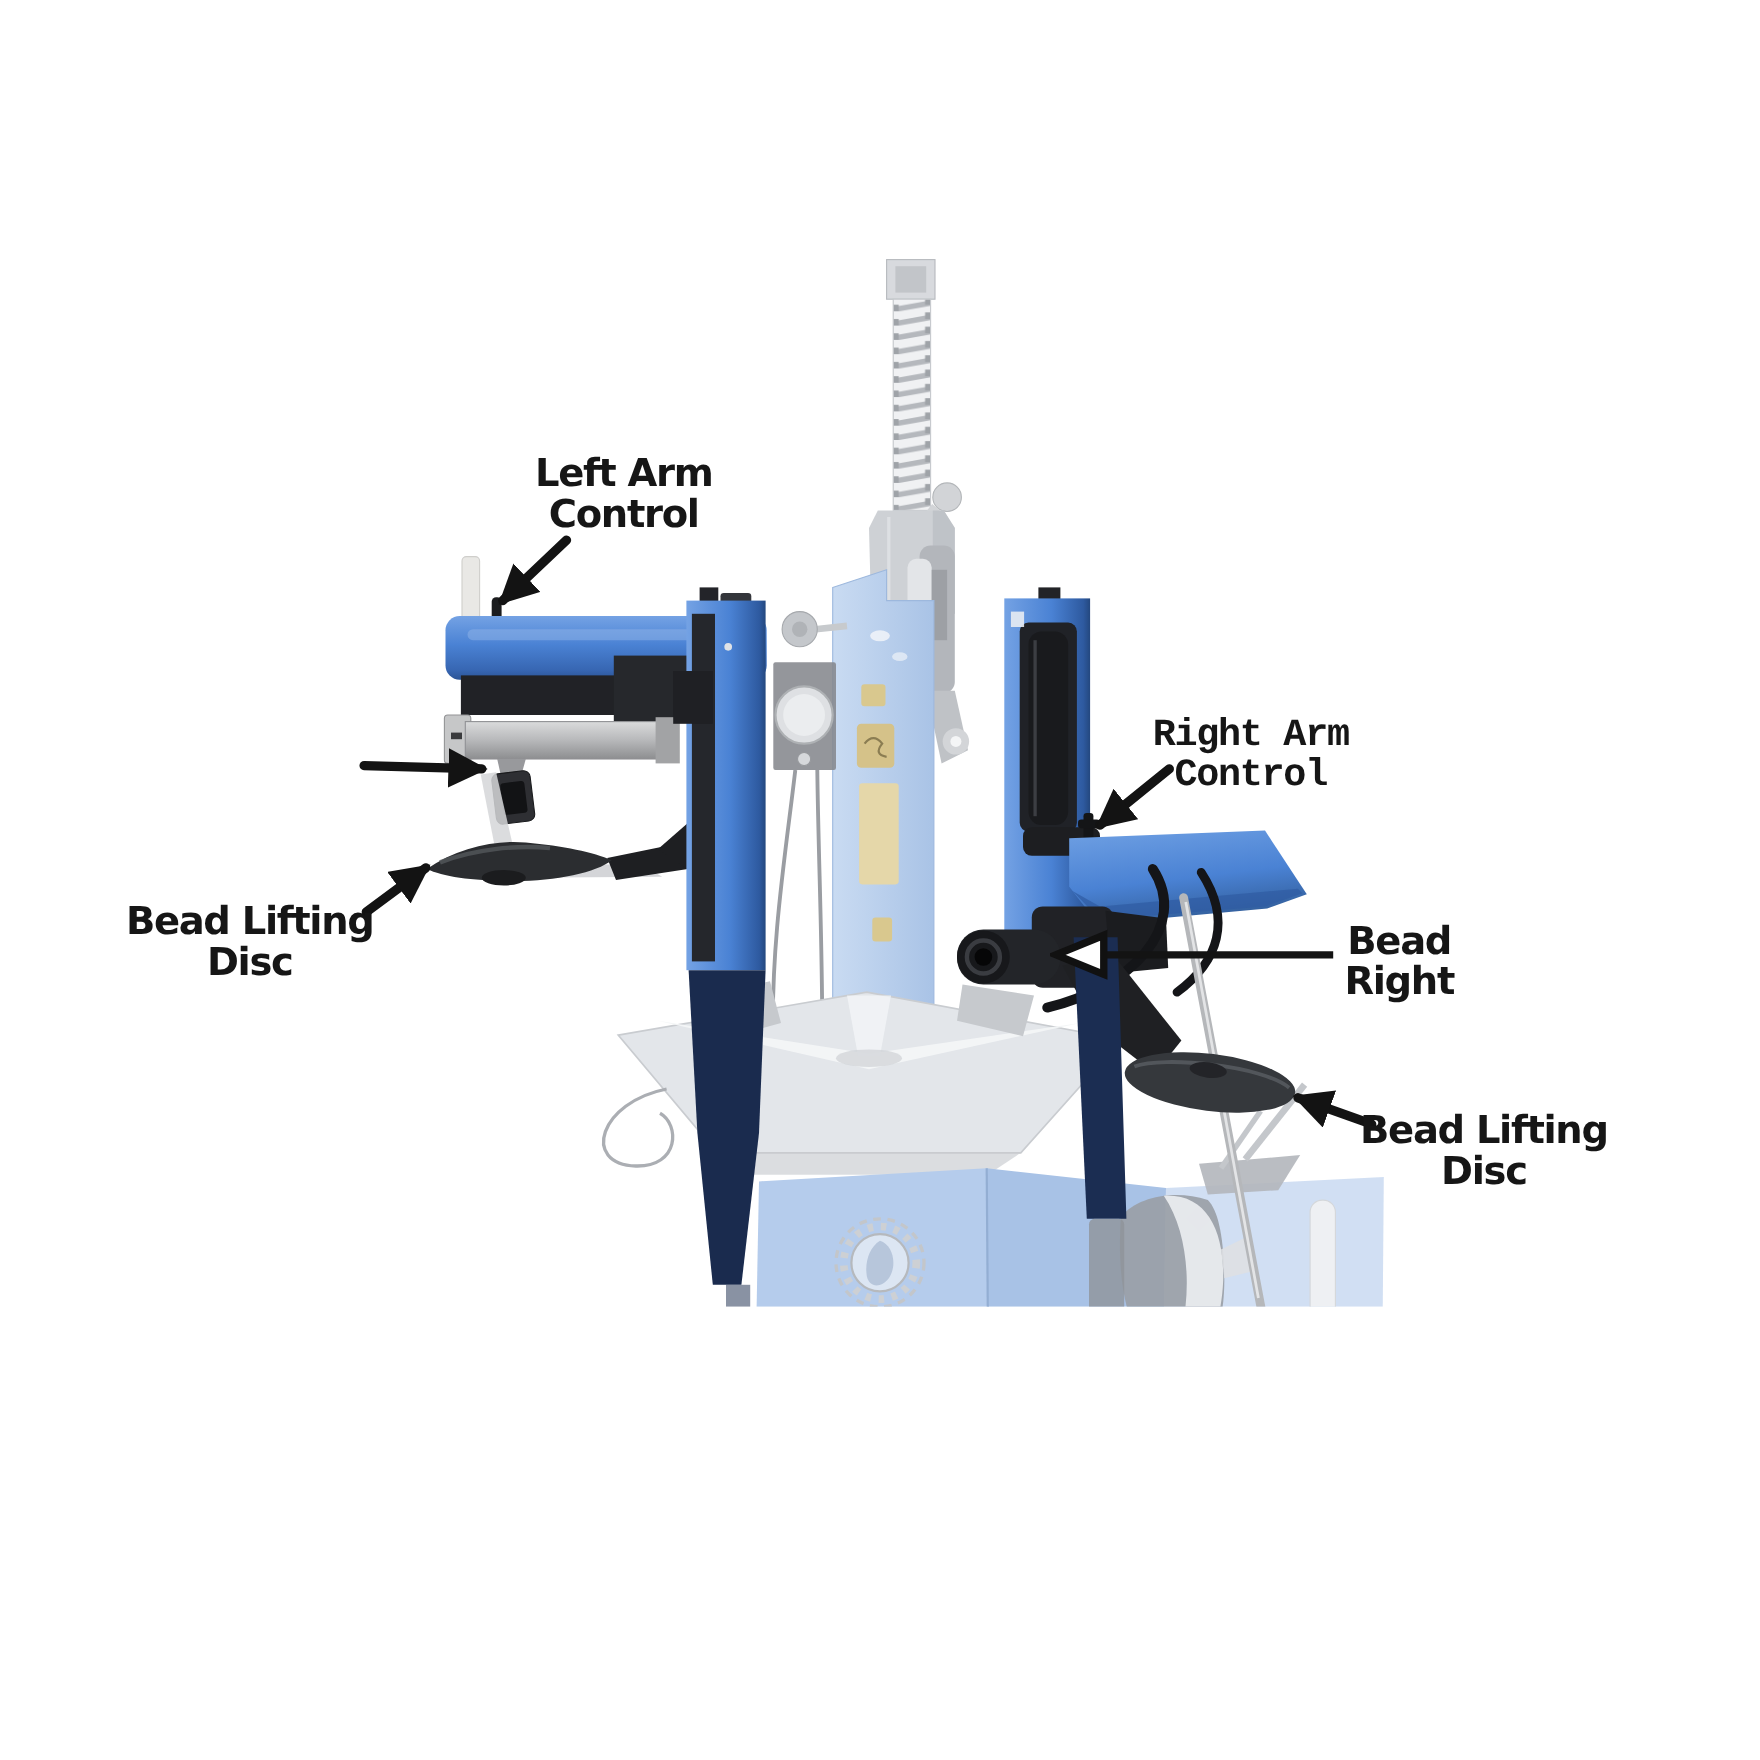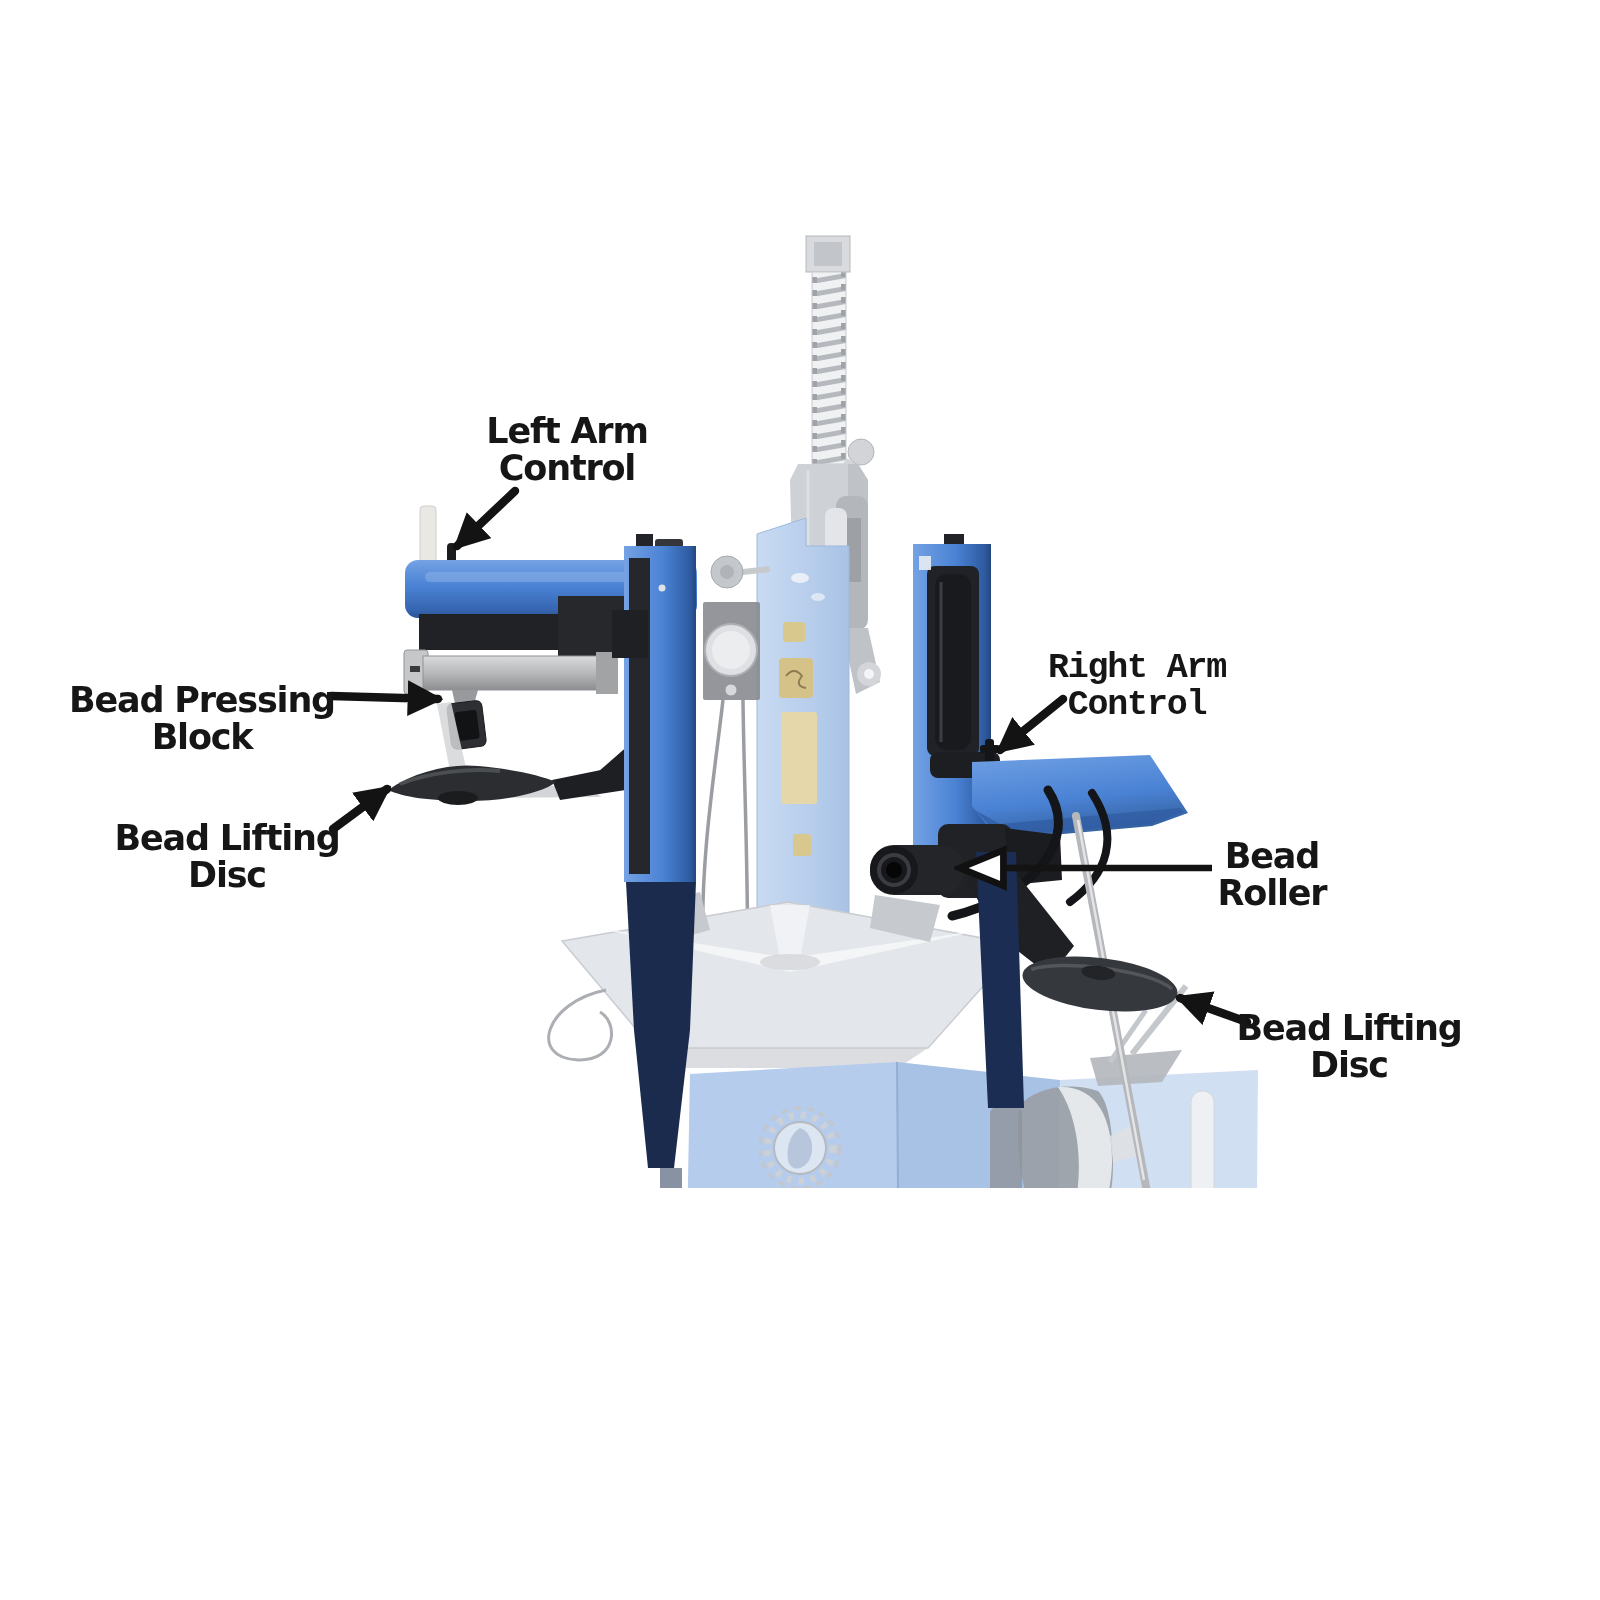--- a/index.html
+++ b/index.html
@@ -245,24 +245,22 @@
     <line x1="331" y1="696" x2="438" y2="699" stroke-width="8.5" stroke-linecap="round" marker-end="url(#mArrow)"></line>
     <line x1="333" y1="829" x2="387" y2="789" stroke-width="8.5" stroke-linecap="round" marker-end="url(#mArrow)"></line>
     <line x1="1063" y1="699" x2="1000" y2="750" stroke-width="8.5" stroke-linecap="round" marker-end="url(#mArrow)"></line>
     <line x1="1212" y1="868" x2="962" y2="868" stroke-width="6.5" marker-end="url(#mArrowOpen)"></line>
     <line x1="1247" y1="1022" x2="1180" y2="998" stroke-width="8.5" stroke-linecap="round" marker-end="url(#mArrow)"></line>
   </g>
 </svg>
 
   <div class="callout" style="left:567px;top:413px;">Left Arm
 Control</div>
-  <div class="callout" style="left:202px;top:682px;">Bead Pressing
-Block</div>
   <div class="callout" style="left:227px;top:820px;">Bead Lifting
 Disc</div>
   <div class="callout" style="left:1137px;top:650px;font-family:Liberation Mono, monospace;">Right Arm
 Control</div>
   <div class="callout" style="left:1272px;top:838px;">Bead
-Roller</div>
+Right</div>
   <div class="callout" style="left:1349px;top:1010px;">Bead Lifting
 Disc</div>
 
 </div>
 
 </body></html>

